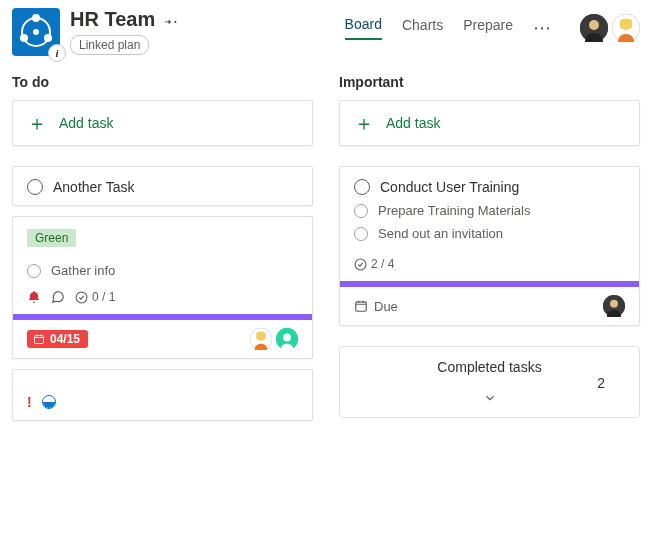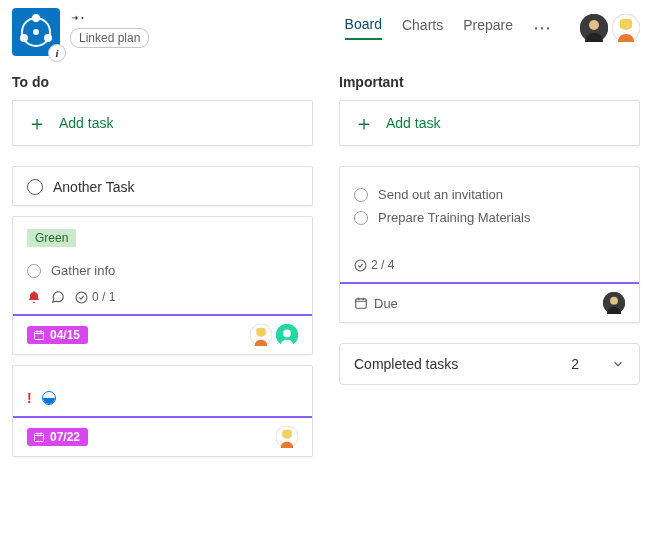--- a/index.html
+++ b/index.html
@@ -137,26 +137,26 @@
   .meta-row {
     display: flex; align-items: center; gap: 10px;
     margin-top: 12px;
     color: #605e5c;
     font-size: 12px;
   }
   .icon { display: inline-flex; align-items: center; justify-content: center; }
 
   .card-footer {
     display: flex; align-items: center; justify-content: space-between;
-    border-top: 2px solid #8b5cf6;
+    border-top: 6px solid #8b5cf6;
     margin: 10px -14px -10px -14px;
     padding: 8px 14px;
   }
   .due-pill {
-    background: #d946ef;
+    background: #ef4444;
     color: #fff;
     font-size: 12px;
     padding: 2px 8px 2px 6px;
     border-radius: 3px;
     display: inline-flex; align-items: center; gap: 5px;
     font-weight: 600;
   }
   .due-plain {
     color: #605e5c;
     font-size: 13px;
@@ -164,23 +164,23 @@
   }
 
   .progress-checked {
     display: inline-flex; align-items: center; gap: 4px;
     color: #605e5c; font-size: 12px;
   }
 
   .completed-bar {
     display: flex; align-items: center;
     padding: 12px 14px;
-    gap: 12px;
     color: #323130;
     font-size: 14px;
+    flex-direction: column;
   }
   .completed-bar .count { margin-left: auto; margin-right: 20px; }
   .chev { color: #605e5c; }
 
   .half-circle {
     width: 14px; height: 14px;
     border: 1.5px solid #0078d4;
     border-radius: 50%;
     position: relative;
     overflow: hidden;
@@ -211,20 +211,21 @@
       <circle cx="24" cy="10" r="4" fill="#fff"></circle>
       <circle cx="12" cy="30" r="4" fill="#fff"></circle>
       <circle cx="36" cy="30" r="4" fill="#fff"></circle>
       <circle cx="24" cy="24" r="3" fill="#fff"></circle>
     </svg>
     <div class="logo-info">i</div>
   </div>
 
   <div class="title-block">
     <div class="title-row">
+      <div class="plan-title">HR Team</div>
       <span class="pin">
         <svg width="16" height="16" viewBox="0 0 24 24" fill="#323130">
             <path d="M14 3l7 7-4 1-3 3v5l-2-2-4 4-1-1 4-4-2-2h5l3-3 1-4-7-7z" transform="rotate(45 12 12)"></path>
           </svg>
       </span>
     </div>
     <span class="linked-badge">Linked plan</span>
   </div>
 
   <div class="tabs">
@@ -320,60 +321,45 @@
           </span>
         </span>
       </div>
     </div>
 
     <div class="card">
       <div class="meta-row">
         <span class="urgent">!</span>
         <span class="half-circle"></span>
       </div>
-      <div class="card-footer">
-        <span class="due-pill">
-          <svg width="12" height="12" viewBox="0 0 24 24" fill="none" stroke="#fff" stroke-width="2">
-              <rect x="3" y="5" width="18" height="16" rx="2"></rect>
-              <path d="M3 9h18M8 3v4M16 3v4"></path>
-            </svg>
-          <span>07/22</span>
-        </span>
-        <span class="avatars">
-          <span class="avatar sm a2">
-            <svg width="22" height="22" viewBox="0 0 28 28">
-                <circle cx="14" cy="14" r="14" fill="#fff" stroke="#ddd"></circle>
-                <circle cx="14" cy="11" r="5" fill="#f2c28c"></circle>
-                <path d="M8 7c0-3 12-3 12 0v6c0 3-12 3-12 0z" fill="#f2d060"></path>
-                <path d="M6 28c0-5 3-8 8-8s8 3 8 8" fill="#e67a30"></path>
-              </svg>
-          </span>
-        </span>
-      </div>
     </div>
   </div>
 
   <div class="column">
     <div class="col-title">Important</div>
 
     <div class="addcard">
       <span class="plus">＋</span>
       <span>Add task</span>
     </div>
 
     <div class="card">
+      <div class="task-row">
+        <span class="circle"></span>
+        <span class="task-title">Conduct User Training</span>
+      </div>
+      <div class="subtask-row">
+        <span class="circle sub"></span>
+        <span class="subtask-title">Prepare Training Materials</span>
+      </div>
       <div class="subtask-row">
         <span class="circle sub"></span>
         <span class="subtask-title">Send out an invitation</span>
       </div>
-      <div class="subtask-row">
-        <span class="circle sub"></span>
-        <span class="subtask-title">Prepare Training Materials</span>
-      </div>
-      <div class="meta-row" style="margin-top:33px;">
+      <div class="meta-row" style="margin-top:16px;">
         <span class="progress-checked">
           <svg width="13" height="13" viewBox="0 0 24 24" fill="none" stroke="#605e5c" stroke-width="2">
               <circle cx="12" cy="12" r="10"></circle>
               <path d="M8 12l3 3 5-6"></path>
             </svg>
           <span>2 / 4</span>
         </span>
       </div>
       <div class="card-footer">
         <span class="due-plain">

